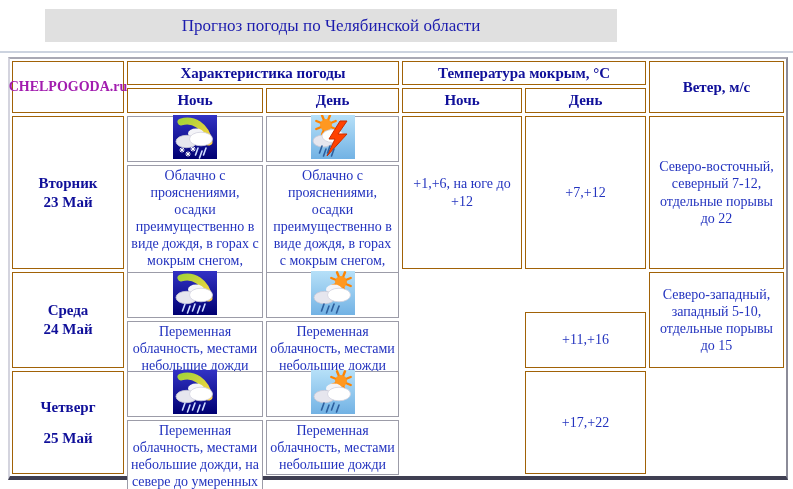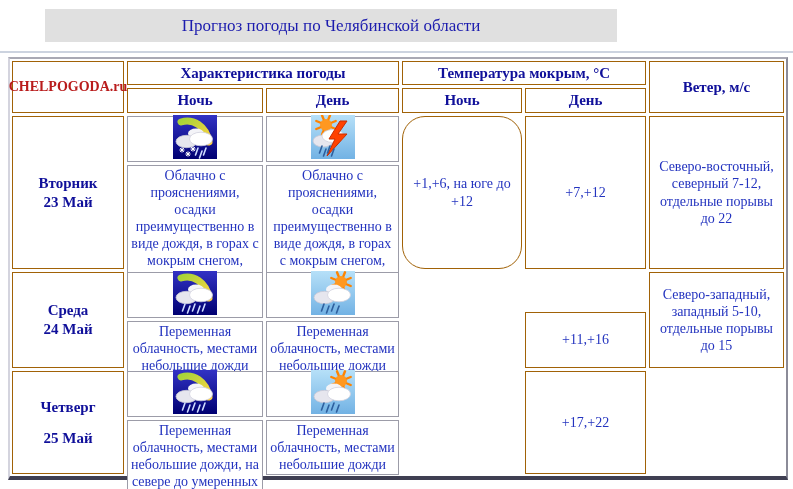--- a/index.html
+++ b/index.html
@@ -16,21 +16,21 @@
     grid-template-columns:112px 136px 133px 120px 121px 135px;
     grid-template-rows:24px 25px 153px 96px 103px;
     gap:3px; padding:2px; background:#ffffff;
     border-top:2px solid #a9a9b4; border-left:2px solid #d4d4de;
     border-right:2px solid #8b8b98; border-bottom:4px solid #3f3f52; }
 
   .c { border:1px solid #a16207; background:#fff; display:flex; flex-direction:column;
     align-items:center; justify-content:center; text-align:center;
     color:#2333bf; font-size:14px; line-height:1.22; padding:1px 9px; }
   .bold { font-weight:bold; color:#10109a; font-size:15px; }
-  .brand { grid-column:1; grid-row:1/3; font-weight:bold; color:#b91c1c; font-size:14px; }
+  .brand { grid-column:1; grid-row:1/3; font-weight:bold; color:#a21caf; font-size:14px; }
   .h-weather { grid-column:2/4; grid-row:1; }
   .h-temp { grid-column:4/6; grid-row:1; }
   .h-wind { grid-column:6; grid-row:1/3; }
 
   .char { border:none; background:transparent; display:flex; flex-direction:column; gap:3px; padding:0; }
   .icon-box { border:1px solid #9c9ca8; height:46px; flex:none; display:flex;
     align-items:center; justify-content:center; background:#fff; }
   .desc-box { border:1px solid #9c9ca8; flex:1; display:flex; align-items:center;
     justify-content:center; text-align:center; color:#2333bf; font-size:14px;
     line-height:1.22; padding:1px 3px; background:#fff; }
@@ -131,21 +131,21 @@
               <ellipse cx="22" cy="21" rx="11" ry="6.5" fill="#ffffff" stroke="#d2d2de" stroke-width="0.8"></ellipse>
               <polygon points="29,6 18,24 24,24 16,41 36,19 27,19 36,6" fill="#ff4200" stroke="#c62e00" stroke-width="1"></polygon>
               <line x1="11" y1="31" x2="8.5" y2="38" stroke="#2e5f9e" stroke-width="1.6" stroke-linecap="round"></line>
               <line x1="15" y1="34" x2="12.5" y2="41" stroke="#2e5f9e" stroke-width="1.6" stroke-linecap="round"></line>
               <line x1="19" y1="31" x2="16.5" y2="38" stroke="#2e5f9e" stroke-width="1.6" stroke-linecap="round"></line>
               <line x1="23" y1="34" x2="20.5" y2="41" stroke="#2e5f9e" stroke-width="1.6" stroke-linecap="round"></line>
             </svg></span>
       </div>
       <div class="desc-box">Облачно с прояснениями, осадки преимущественно в виде дождя, в горах с мокрым снегом, вечером на юге грозы</div>
     </div>
-    <div class="c" style="grid-column:4;grid-row:3;border-radius:23px;">+1,+6, на юге до +12</div>
+    <div class="c" style="grid-column:4;grid-row:3;">+1,+6, на юге до +12</div>
     <div class="c" style="grid-column:5;grid-row:3;">+7,+12</div>
     <div class="c" style="grid-column:6;grid-row:3;">Северо-восточный, северный 7-12, отдельные порывы до 22</div>
 
     <div class="c day-cell" style="grid-column:1;grid-row:4;">
       <div>Среда</div>
       <div>24 Май</div>
     </div>
     <div class="char" style="grid-column:2;grid-row:4;">
       <div class="icon-box">
         <span><svg width="44" height="44" viewBox="0 0 44 44">

